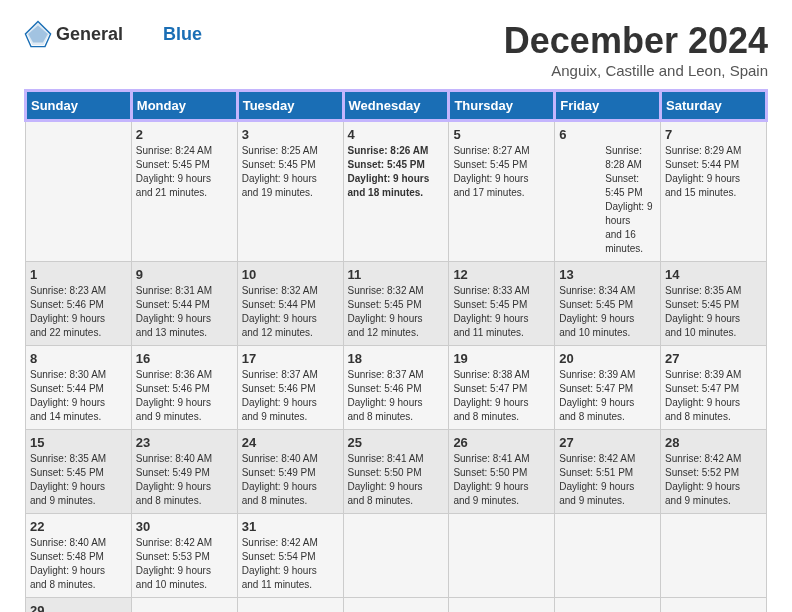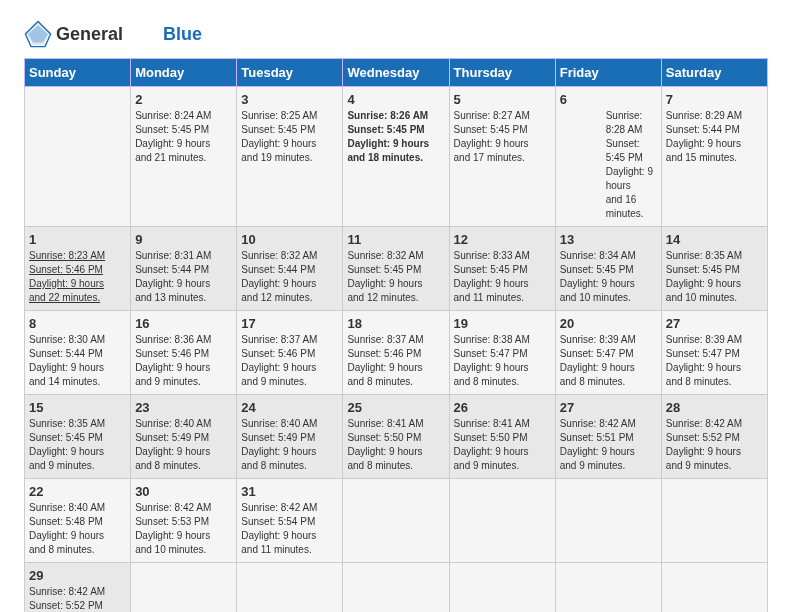--- a/index.html
+++ b/index.html
@@ -55,21 +55,21 @@
     }
     thead tr {
       background-color: #1a6eb5;
       color: #fff;
     }
     thead th {
       padding: 6px 4px;
       text-align: left;
       font-size: 13px;
       font-weight: bold;
-      border: 1px solid #c4b5fd;
+      border: 3px solid #c4b5fd;
     }
     tbody tr {
       border-bottom: 1px solid #ccc;
     }
     tbody tr:nth-child(odd) {
       background-color: #f5f5f5;
     }
     tbody tr:nth-child(even) {
       background-color: #e8e8e8;
     }
@@ -103,20 +103,24 @@
   <div class="logo">
     <svg class="logo-icon" viewBox="0 0 40 40" xmlns="http://www.w3.org/2000/svg">
       <polygon points="20,4 36,20 28,36 12,36 4,20" fill="#1a6eb5" opacity="0.15"></polygon>
       <polygon points="20,2 38,20 30,38 10,38 2,20" fill="none" stroke="#1a6eb5" stroke-width="2"></polygon>
       <polygon points="20,8 34,20 27,32 13,32 6,20" fill="#1a6eb5" opacity="0.3"></polygon>
     </svg>
     <div>
       <span class="logo-text-general">General</span><span class="logo-text-blue">Blue</span>
     </div>
   </div>
+  <div class="title-area">
+    <div class="month-title">December 2024</div>
+    <div class="subtitle">Anguix, Castille and Leon, Spain</div>
+  </div>
 </div>
 
 <table>
   <thead>
     <tr>
     <th>Sunday</th>
         <th>Monday</th>
         <th>Tuesday</th>
         <th>Wednesday</th>
         <th>Thursday</th>
@@ -166,21 +170,21 @@
           <span class="day-number">7</span>
           <div class="day-info" style="white-space: pre-line;">Sunrise: 8:29 AM
 Sunset: 5:44 PM
 Daylight: 9 hours
 and 15 minutes.</div>
         </td>
       </tr>
       <tr>
         <td>
           <span class="day-number">1</span>
-          <div class="day-info" style="white-space: pre-line; text-decoration: underline;">Sunrise: 8:23 AM
+          <div class="day-info" style="white-space: pre-line;">Sunrise: 8:23 AM
 Sunset: 5:46 PM
 Daylight: 9 hours
 and 22 minutes.</div>
         </td>
         <td>
           <span class="day-number">9</span>
           <div class="day-info" style="white-space: pre-line;">Sunrise: 8:31 AM
 Sunset: 5:44 PM
 Daylight: 9 hours
 and 13 minutes.</div>

